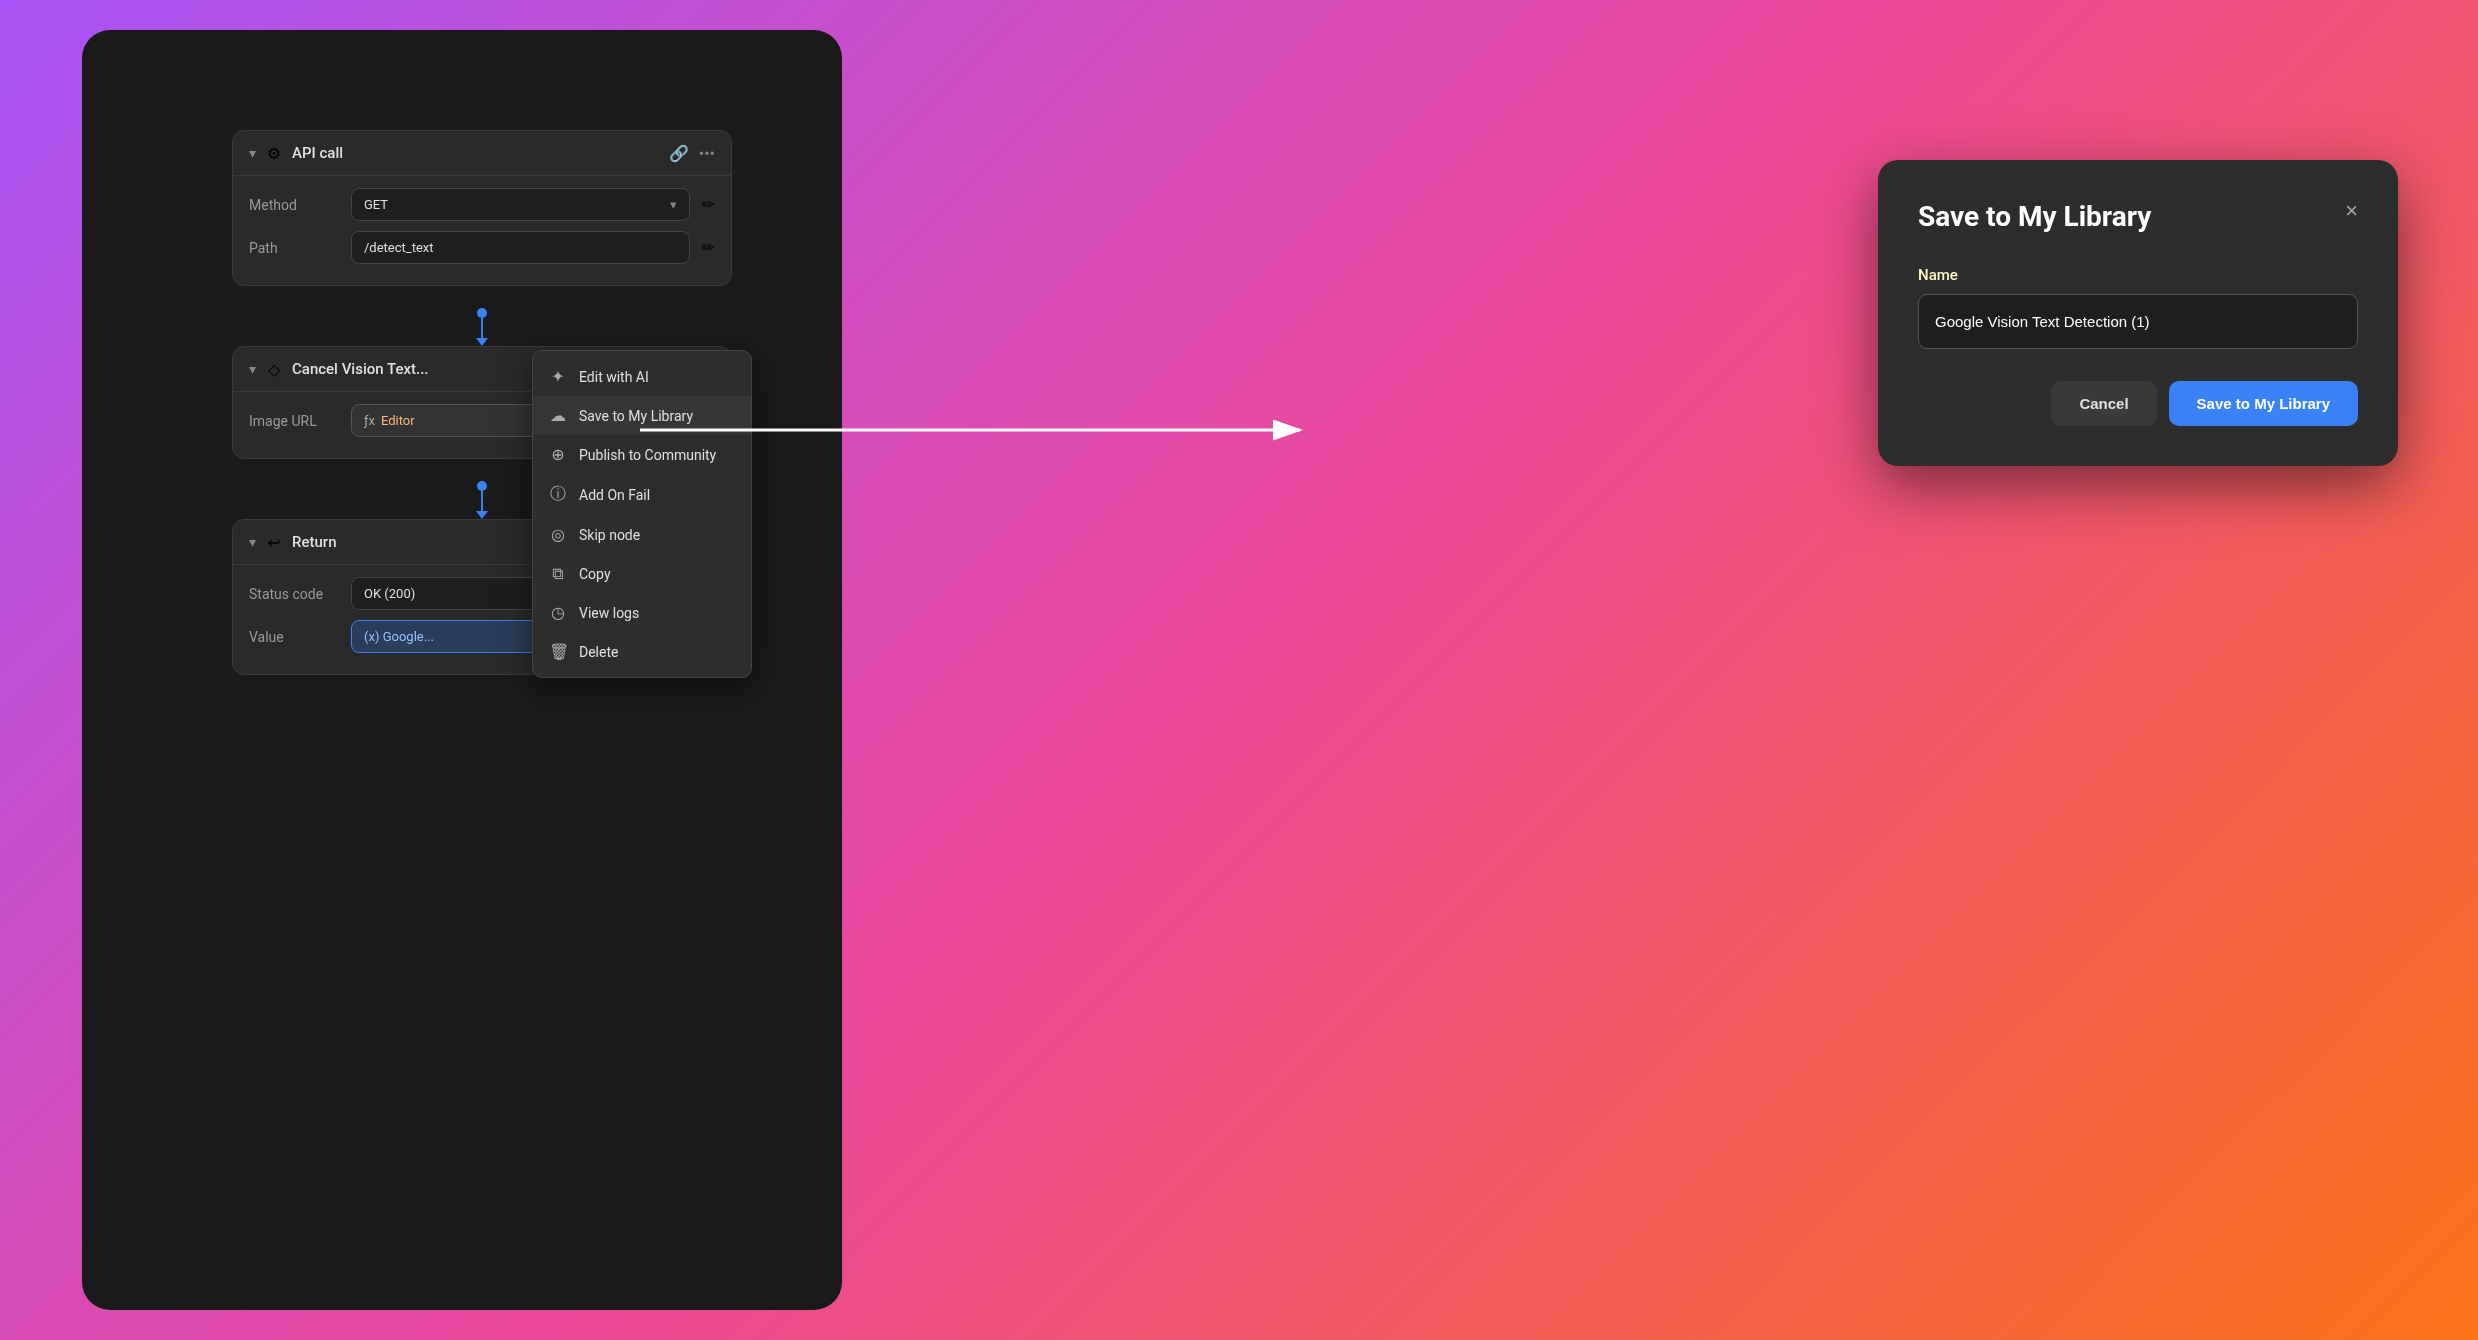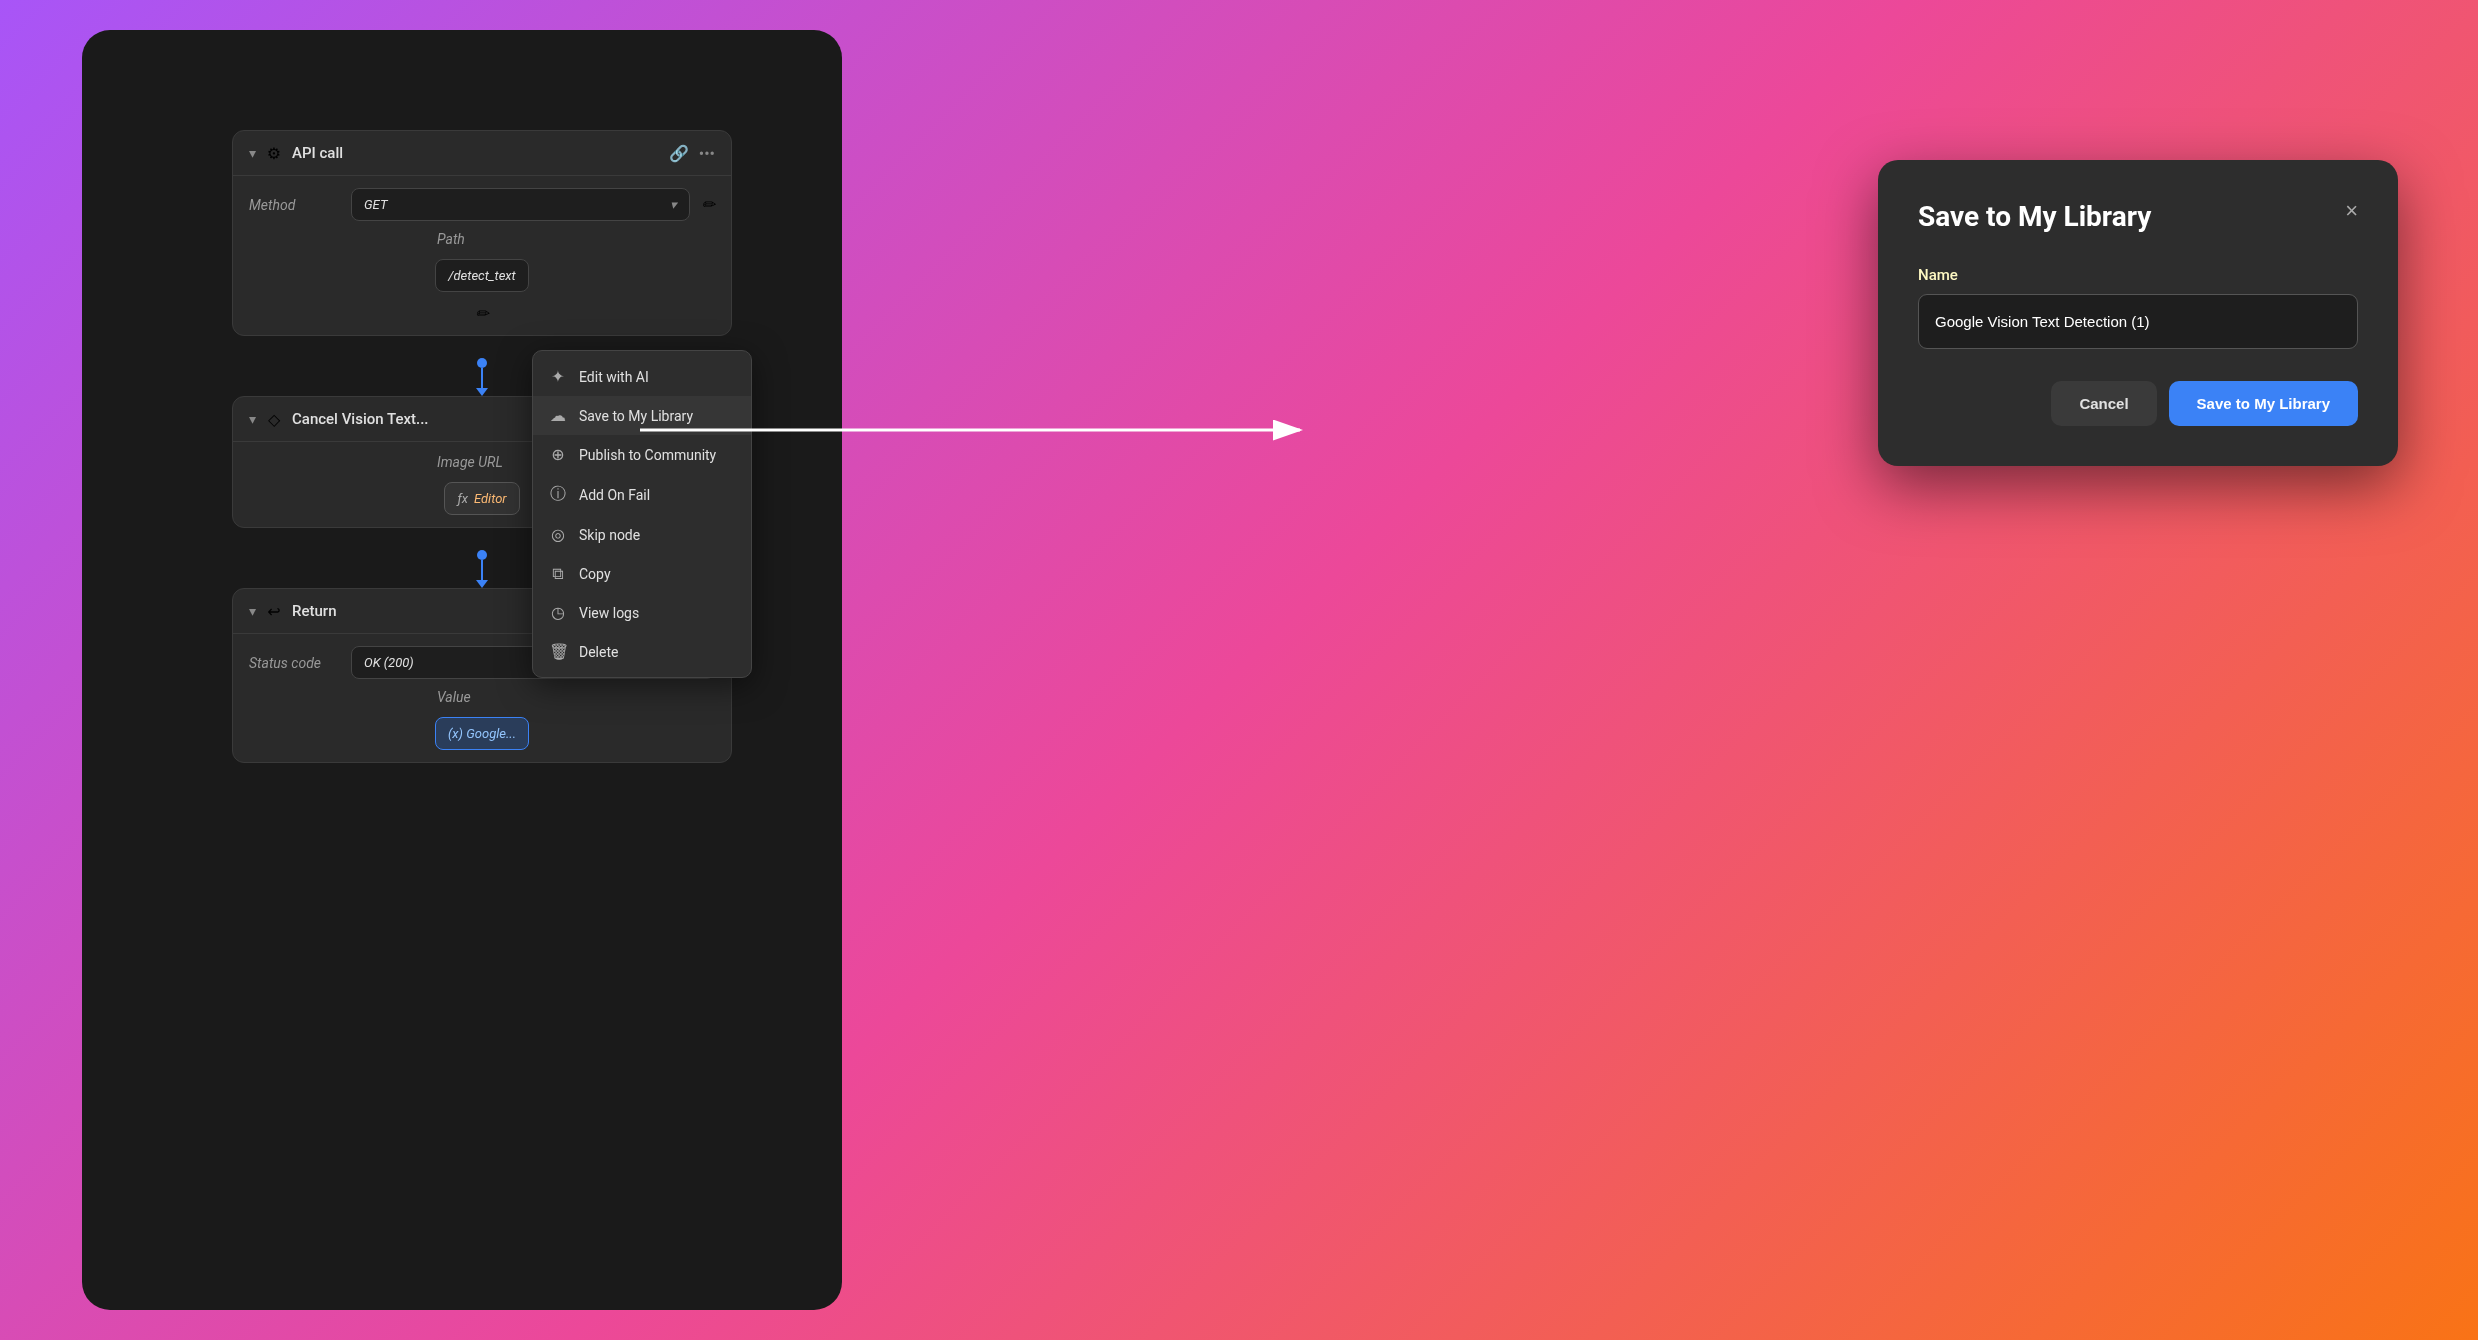--- a/index.html
+++ b/index.html
@@ -64,31 +64,30 @@
     }
 
     .node-header-actions span {
       color: #888;
       cursor: pointer;
       font-size: 16px;
     }
 
     .node-body {
       padding: 12px 16px;
-      font-style: italic;
     }
 
     .node-field {
       display: flex;
       align-items: center;
       margin-bottom: 10px;
       gap: 12px;
     }
 
-    .node-field:last-child { margin-bottom: 0; flex-direction: column; }
+    .node-field:last-child { margin-bottom: 9px; }
 
     .field-label {
       color: #999;
       font-size: 14px;
       width: 90px;
       flex-shrink: 0;
     }
 
     .field-value {
       background: #1e1e1e;

